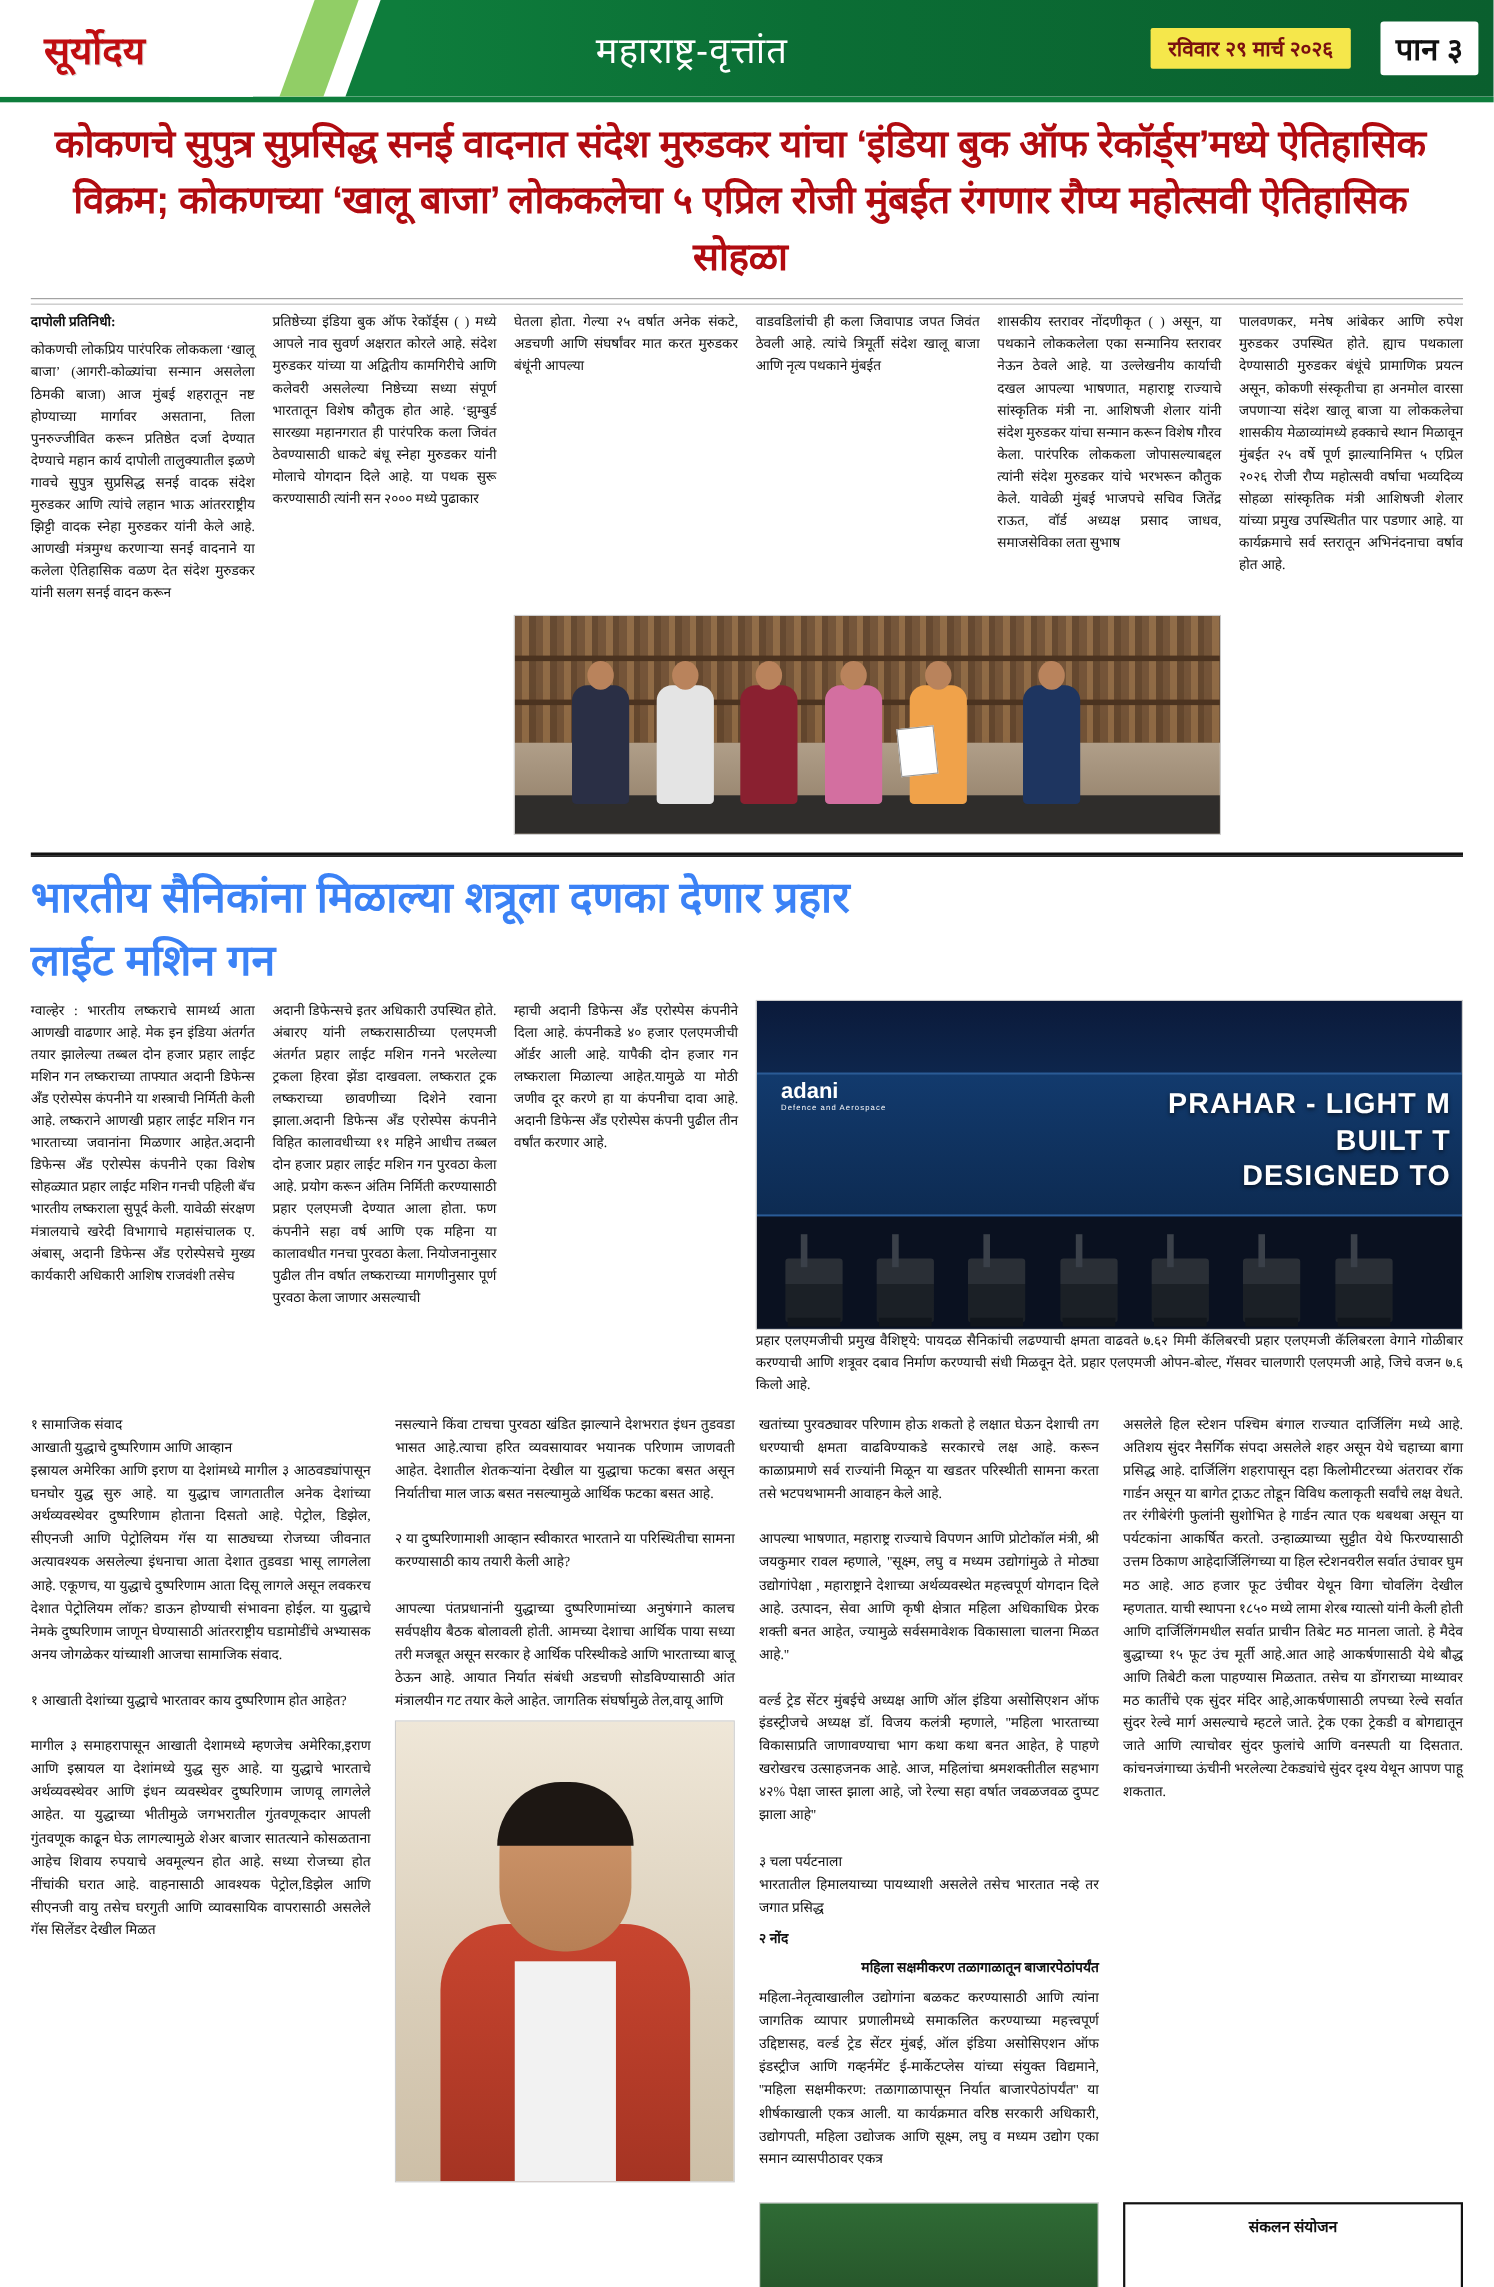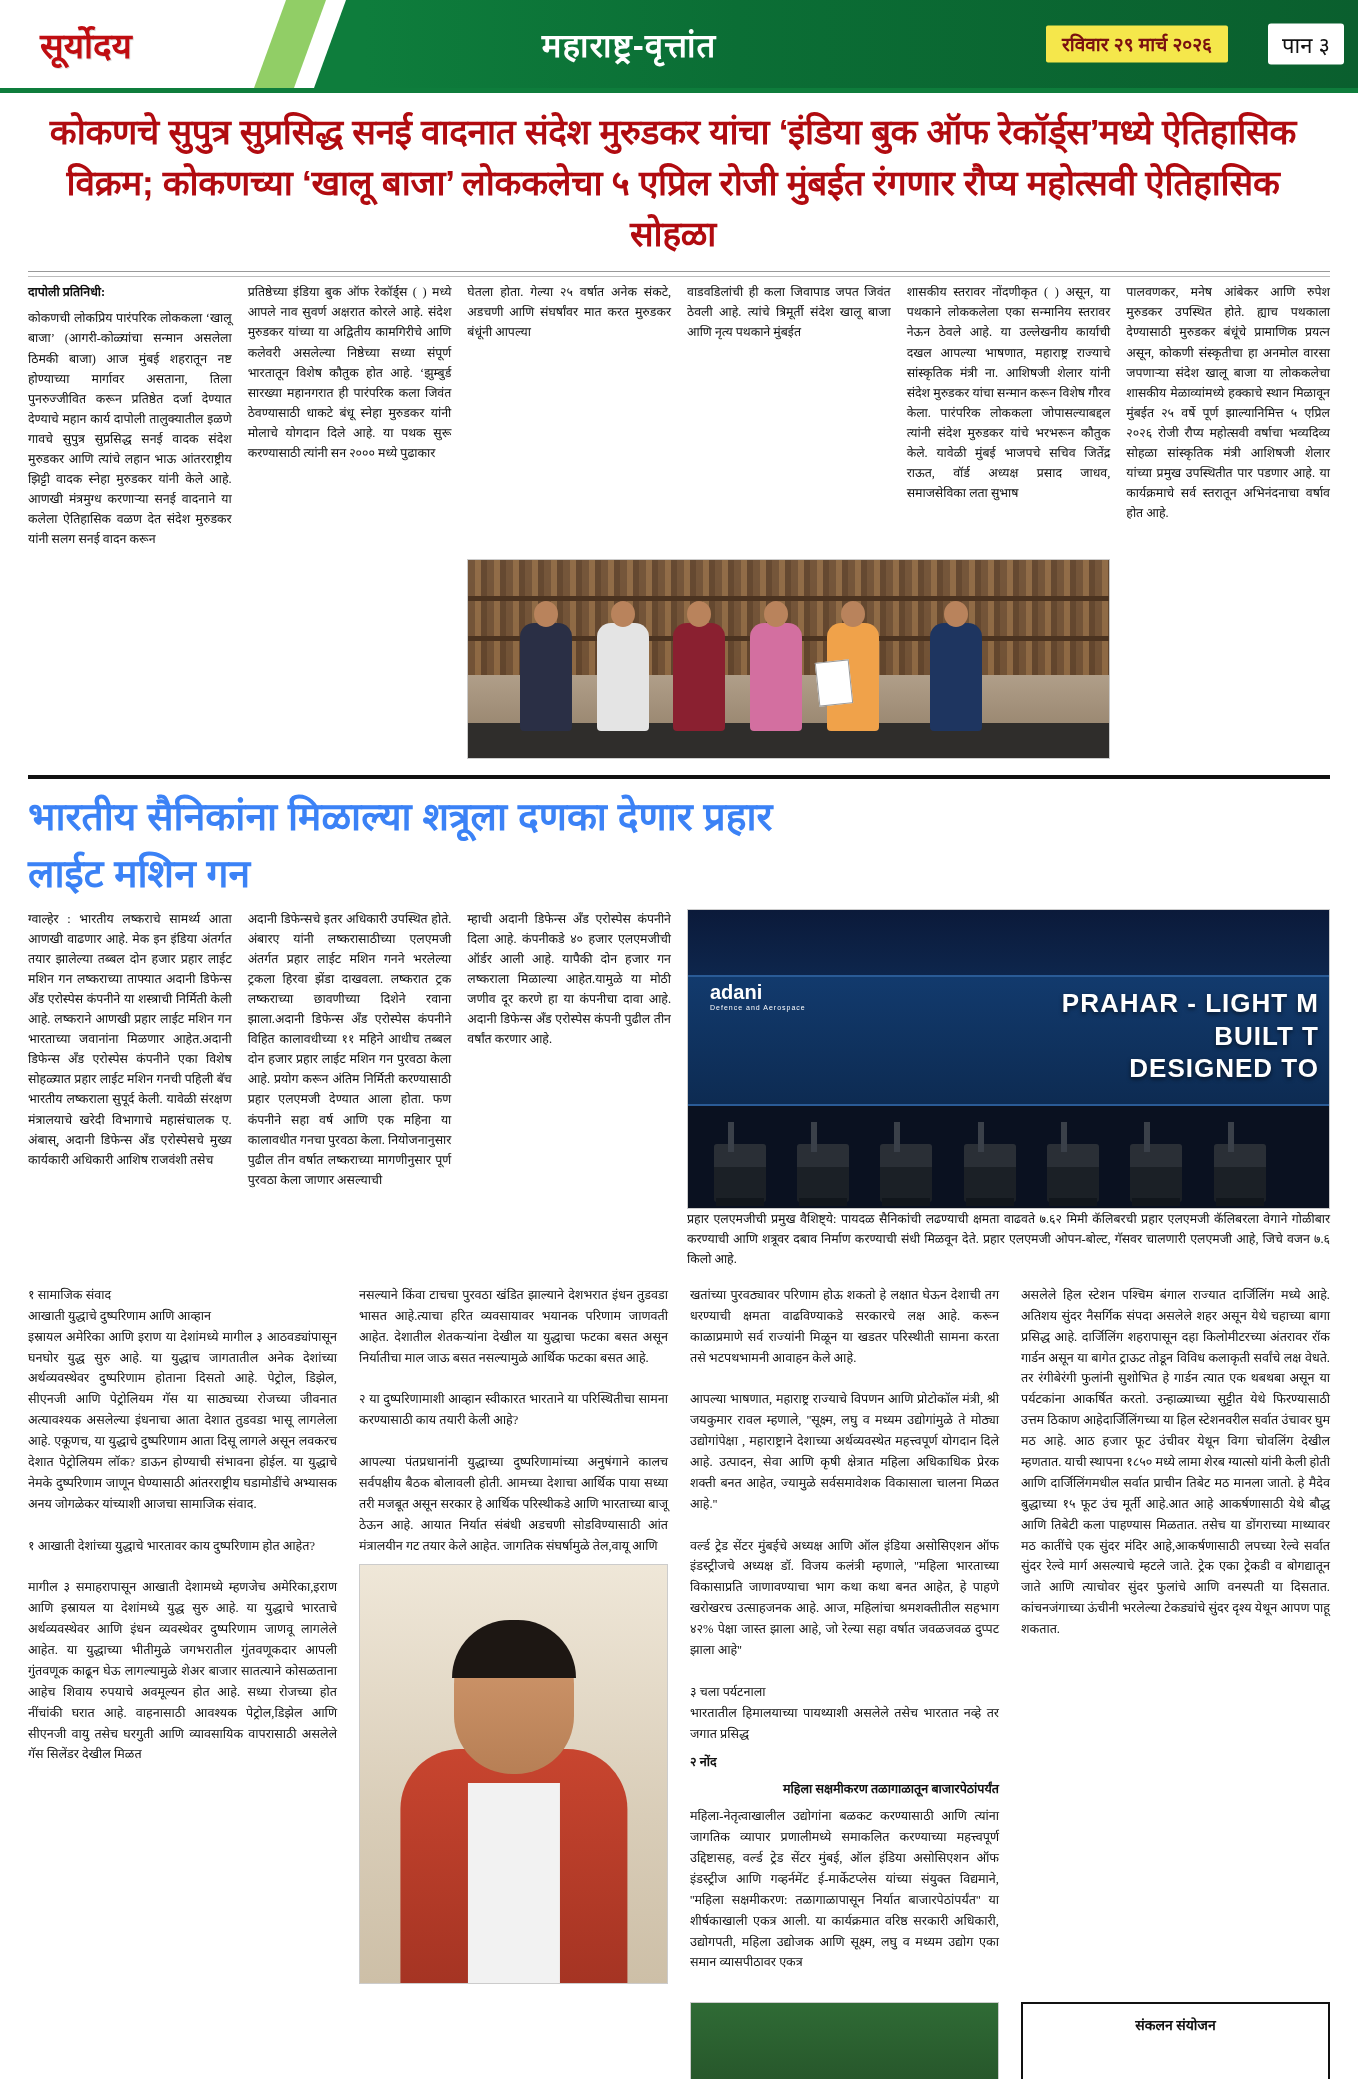--- a/index.html
+++ b/index.html
@@ -67,21 +67,21 @@
     opacity: .85;
   }
   .mast-title {
     position: absolute;
     left: 0; right: 0; top: 0; bottom: 0;
     display: flex;
     align-items: center;
     justify-content: center;
     color: #ffffff;
     font-family: "Liberation Sans", "DejaVu Sans", sans-serif;
-    font-weight: bold;
+    font-weight: normal;
     font-size: 33px;
     letter-spacing: 1px;
     z-index: 3;
     padding-right: 330px;
   }
   .mast-date {
     position: absolute;
     right: 130px;
     top: 50%;
     transform: translateY(-50%);
@@ -96,22 +96,22 @@
     white-space: nowrap;
   }
   .mast-page {
     position: absolute;
     right: 14px;
     top: 50%;
     transform: translateY(-50%);
     background: #ffffff;
     color: #111;
     font-family: "Liberation Sans", "DejaVu Sans", sans-serif;
-    font-weight: normal;
-    font-size: 22px;
+    font-weight: bold;
+    font-size: 28px;
     padding: 5px 14px 6px 14px;
     border-radius: 3px;
     z-index: 5;
     white-space: nowrap;
   }
   .mast-rule { height: 5px; background: #0e7d3c; }
 
   
   .lead-wrap { padding: 14px 40px 0 28px; }
   .lead-head {

